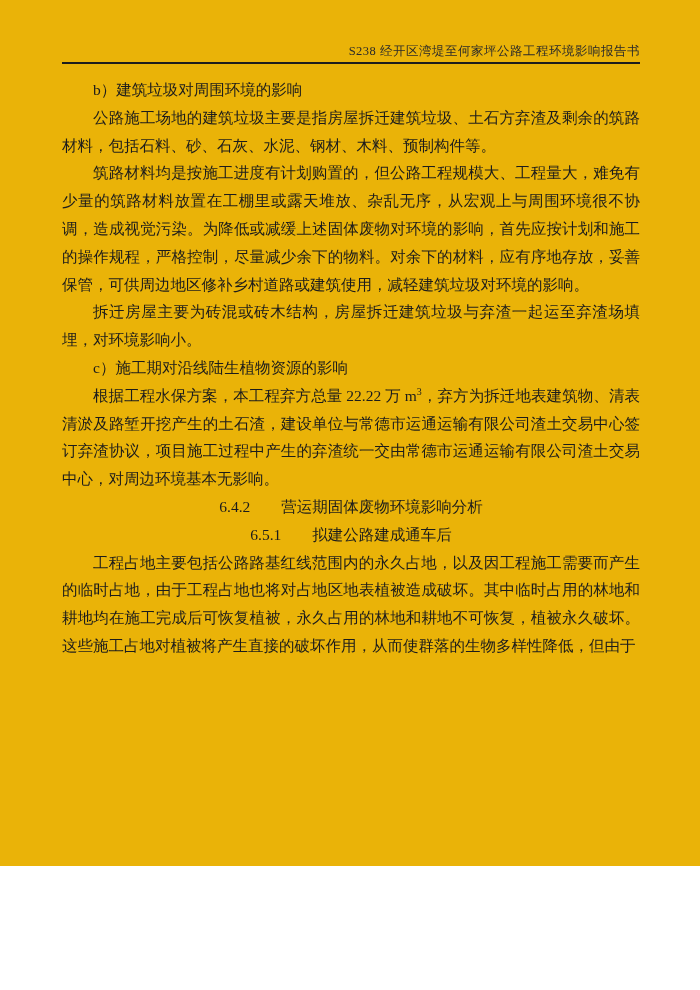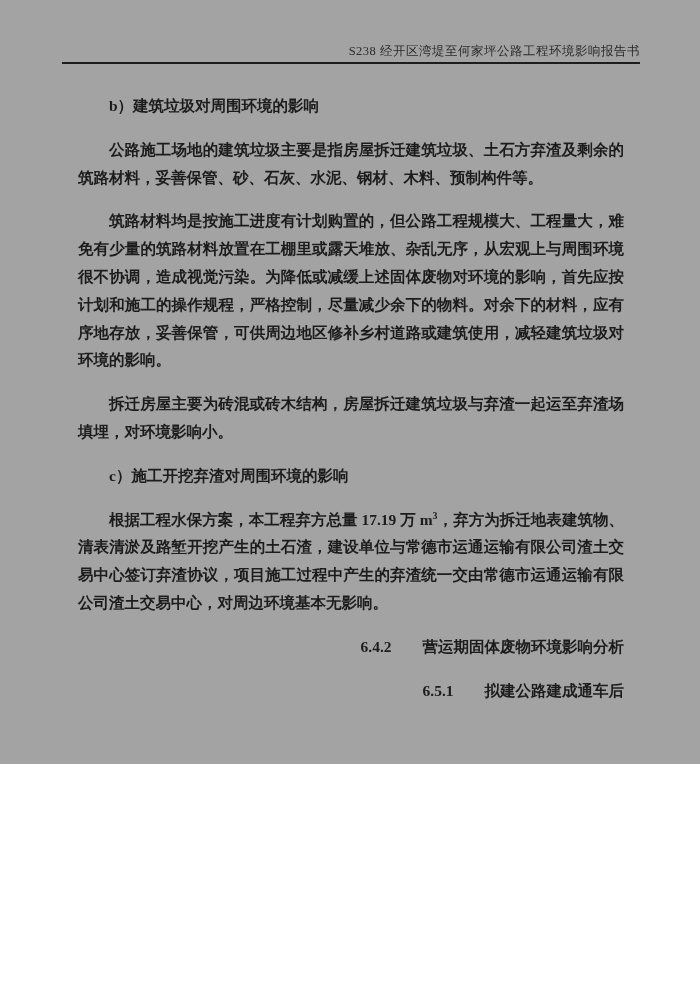--- a/index.html
+++ b/index.html
@@ -1,23 +1,23 @@
 <!DOCTYPE html>
 <html lang="zh"><head>
 <meta charset="utf-8">
 <style>
   html, body { margin: 0; padding: 0; }
   body { background: #ffffff; }
 
   .page {
     position: relative;
     width: 700px;
-    height: 764px;
+    height: 866px;
     margin: 0 auto;
-    background: #a3a3a3;
+    background: #eab308;
     color: #1c1c1c;
     font-family: "Liberation Serif", "DejaVu Serif", serif;
     overflow: hidden;
   }
 
   .running-header {
     position: absolute;
     top: 43px;
     left: 62px;
     width: 578px;
@@ -41,30 +41,30 @@
     position: absolute;
     top: 76px;
     left: 62px;
     width: 578px;
     font-size: 15.5px;
     line-height: 27.8px;
     text-align: justify;
   }
 
   .content p, .content h2, .content h3, .content h4 {
-    margin: 16px;
+    margin: 0;
     padding: 0;
     font-size: 15.5px;
-    font-weight: bold;
+    font-weight: normal;
     line-height: 27.8px;
   }
 
   .para { text-indent: 2em; }
   .subheading { text-indent: 2em; text-align: left; }
-  .num-heading { text-indent: 0; text-align: right; }
+  .num-heading { text-indent: 0; text-align: center; }
 
   .h-bold {
     font-weight: bold;
     font-size: 16px !important;
     letter-spacing: 0.3px;
   }
 
   sup.msup {
     font-size: 10px;
     line-height: 0;
@@ -87,36 +87,37 @@
 <div class="page">
 
   <div class="running-header">S238 经开区湾堤至何家坪公路工程环境影响报告书</div>
 
   <div class="header-rule"></div>
 
   <div class="content">
 
     <p class="subheading">b）建筑垃圾对周围环境的影响</p>
 
-    <p class="para">公路施工场地的建筑垃圾主要是指房屋拆迁建筑垃圾、土石方弃渣及剩余的筑路材料，妥善保管、砂、石灰、水泥、钢材、木料、预制构件等。</p>
+    <p class="para">公路施工场地的建筑垃圾主要是指房屋拆迁建筑垃圾、土石方弃渣及剩余的筑路材料，包括石料、砂、石灰、水泥、钢材、木料、预制构件等。</p>
 
     <p class="para">筑路材料均是按施工进度有计划购置的，但公路工程规模大、工程量大，难免有少量的筑路材料放置在工棚里或露天堆放、杂乱无序，从宏观上与周围环境很不协调，造成视觉污染。为降低或减缓上述固体废物对环境的影响，首先应按计划和施工的操作规程，严格控制，尽量减少余下的物料。对余下的材料，应有序地存放，妥善保管，可供周边地区修补乡村道路或建筑使用，减轻建筑垃圾对环境的影响。</p>
 
     <p class="para">拆迁房屋主要为砖混或砖木结构，房屋拆迁建筑垃圾与弃渣一起运至弃渣场填埋，对环境影响小。</p>
 
-    <p class="subheading">c）施工开挖弃渣对周围环境的影响</p>
+    <p class="subheading">c）施工期对沿线陆生植物资源的影响</p>
 
-    <p class="para"><span>根据工程水保方案，本工程弃方总量 17.19 万 m</span><sup class="msup">3</sup><span>，弃方为拆迁地表建筑物、清表清淤及路堑开挖产生的土石渣，建设单位与常德市运通运输有限公司渣土交易中心签订弃渣协议，项目施工过程中产生的弃渣统一交由常德市运通运输有限公司渣土交易中心，对周边环境基本无影响。</span></p>
+    <p class="para"><span>根据工程水保方案，本工程弃方总量 22.22 万 m</span><sup class="msup">3</sup><span>，弃方为拆迁地表建筑物、清表清淤及路堑开挖产生的土石渣，建设单位与常德市运通运输有限公司渣土交易中心签订弃渣协议，项目施工过程中产生的弃渣统一交由常德市运通运输有限公司渣土交易中心，对周边环境基本无影响。</span></p>
 
     <h3 class="num-heading">6.4.2　　营运期固体废物环境影响分析</h3>
 
 
 
     <h3 class="num-heading">6.5.1　　拟建公路建成通车后</h3>
 
 
 
+    <p class="para">工程占地主要包括公路路基红线范围内的永久占地，以及因工程施工需要而产生的临时占地，由于工程占地也将对占地区地表植被造成破坏。其中临时占用的林地和耕地均在施工完成后可恢复植被，永久占用的林地和耕地不可恢复，植被永久破坏。这些施工占地对植被将产生直接的破坏作用，从而使群落的生物多样性降低，但由于</p>
 
   </div>
 
   <div class="page-number">100</div>
 
 </div>
 
 </body></html>

